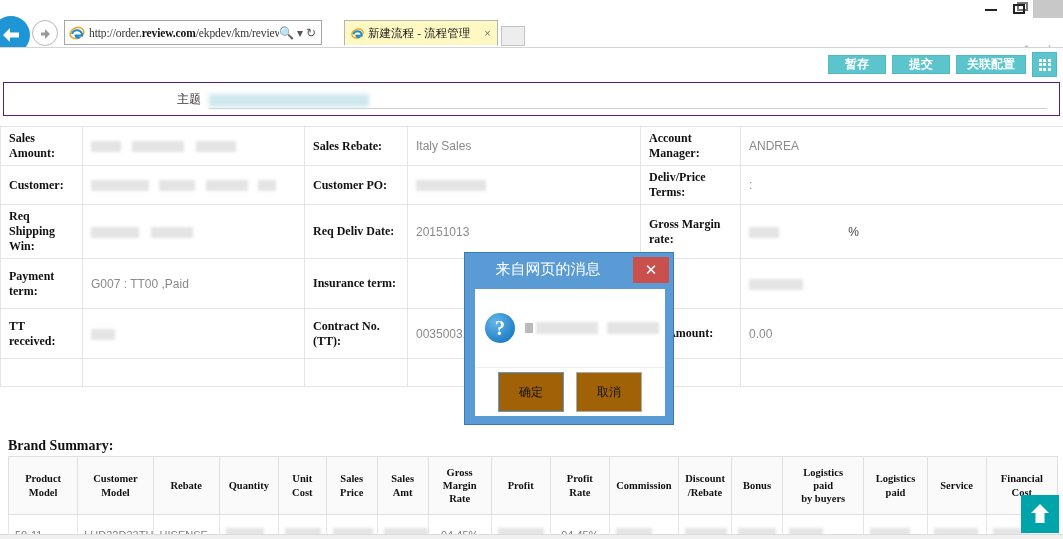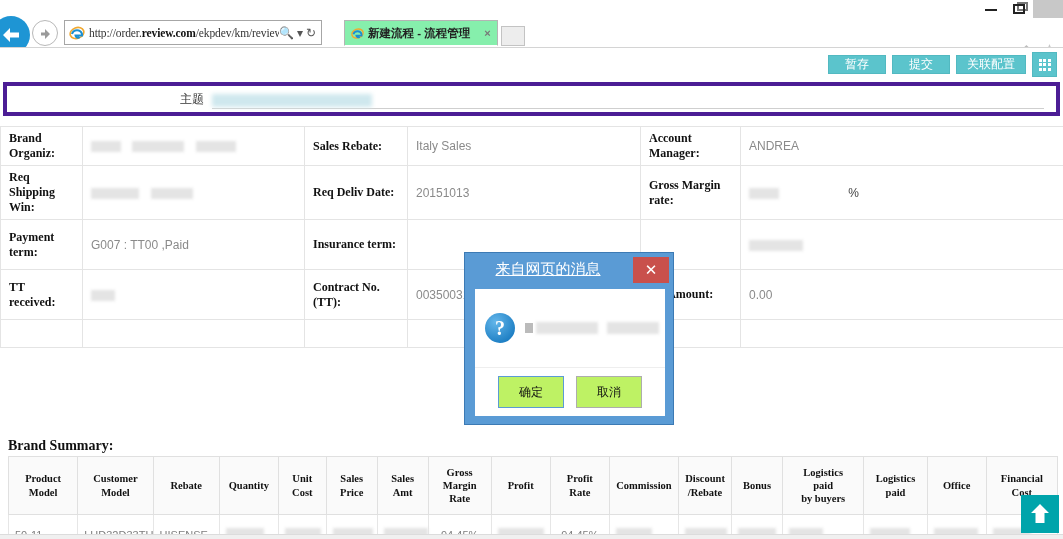--- a/index.html
+++ b/index.html
@@ -31,45 +31,45 @@
             border:1px solid #a6a6a6; background:#fff; display:flex; align-items:center; }
   .ie-logo { width:16px; height:16px; margin:0 4px 0 4px; flex:none; position:relative; }
   .url-text { font-size:11.5px; color:#333; white-space:nowrap; overflow:hidden; flex:1;
               font-family:"Liberation Serif", serif; letter-spacing:-0.1px; }
   .url-text b { color:#111; }
   .url-icons { display:flex; align-items:center; gap:3px; padding-right:5px; color:#555; font-size:12px; }
 
   .tabstrip { position:absolute; left:344px; top:2px; height:26px; display:flex; align-items:flex-end; }
   .tab { height:25px; border:1px solid #b4b4b4; background:#efefef; display:flex; align-items:center;
          padding:0 6px; font-size:11.5px; color:#222; gap:4px; margin-right:-1px; }
-  .tab.active { background:#86efac; border-bottom-color:#fff; height:26px;font-weight:bold; }
+  .tab.active { background:#fef9c3; border-bottom-color:#fff; height:26px; }
   .tab-ico { width:13px; height:13px; flex:none; }
   .tab-title { white-space:nowrap; }
   .tab-close { margin-left:10px; color:#777; font-size:11px; }
   .newtab { width:24px; height:20px; border:1px solid #c3c3c3; background:#ededed; margin-left:4px; }
 
   .right-icons { position:absolute; right:6px; top:26px; display:flex; gap:8px; color:#b5b5b5; }
   .chrome-sep { position:absolute; left:0; top:47px; width:1063px; height:1px; background:#d4d4d4; }
 
   
   .page { position:absolute; left:0; top:48px; width:1063px; height:491px; background:#fff;
           overflow:hidden; }
   .toolbar { position:absolute; right:6px; top:4px; display:flex; gap:6px; align-items:center; }
   .tb-btn { height:19px; min-width:58px; padding:0 10px; background:#5bc4cc; color:#fff;
             font-size:12px; display:flex; align-items:center; justify-content:center;
-            border:1px solid #52b9c1; }
+            border:1px solid #52b9c1;font-weight:bold; }
   .tb-grid { width:25px; height:25px; background:#5bc4cc; border:1px solid #52b9c1;
              display:flex; align-items:center; justify-content:center; }
   .grid-dots { display:grid; grid-template-columns:repeat(3,3px); grid-template-rows:repeat(3,3px);
                gap:1.5px; }
   .grid-dots i { background:#fff; display:block; width:3px; height:3px; }
 
   
   .subject-panel { position:absolute; left:3px; top:34px; width:1057px; height:34px;
-                   border:4px solid #4c1d95; background:#fff; display:flex; align-items:center; }
+                   border:1px solid #4c1d95; background:#fff; display:flex; align-items:center; }
   .subject-label { width:205px; text-align:right; font-size:12px; color:#333; padding-right:8px; }
   .subject-field { position:relative; flex:1; height:20px; border-bottom:1px solid #cfcfcf;
                    margin-right:12px; }
   .redact { background:#e4e4e4; display:inline-block; height:11px; vertical-align:middle;
             filter:blur(1.6px); }
   .redact-blue { background:#cfe8ee; filter:blur(2.2px); }
 
   
   .form-wrap { position:absolute; left:0; top:78px; width:1063px; }
   .order-head { height:30px; border:1px solid #e4e4e4; border-bottom:none; display:flex;
@@ -94,34 +94,34 @@
                  color:#111; height:58px; line-height:1.25; padding:2px 1px; vertical-align:middle; }
   table.sum td { border:1px solid #e6e6e6; height:40px; font-size:11px; color:#7d7d7d;
                  padding:2px 6px; font-family:"Liberation Sans", sans-serif; vertical-align:middle; }
   td.pct { color:#7d7d7d; text-align:center; }
 
   
   .modal { position:absolute; left:464px; top:204px; width:210px; height:173px;
            background:#5a9bd5; border:1px solid #3c7ab4; }
   .modal-head { position:relative; height:32px; }
   .modal-title { position:absolute; left:0; right:42px; top:0; height:32px; line-height:32px;
-                 text-align:center; color:#fff; font-size:15px;text-decoration:underline; }
+                 text-align:center; color:#fff; font-size:15px; }
   .modal-x { position:absolute; right:4px; top:4px; width:36px; height:26px; background:#c9504c;
              color:#fff; font-size:15px; display:flex; align-items:center; justify-content:center; }
   .modal-body { position:absolute; left:10px; top:36px; width:190px; height:78px; background:#fff;
                 display:flex; align-items:center; gap:10px; padding:0 10px; }
   .q-icon { width:30px; height:30px; border-radius:50%;
             background:radial-gradient(circle at 35% 30%, #63b6ea 0%, #1e7fc4 75%);
             color:#fff; font-size:20px; font-weight:bold; display:flex; align-items:center;
             justify-content:center; flex:none; font-family:"Liberation Serif", serif; }
   .modal-msg { flex:1; display:flex; align-items:center; gap:3px; }
   .modal-foot { position:absolute; left:10px; top:114px; width:190px; height:49px; background:#fff;
                 display:flex; align-items:center; justify-content:center; gap:12px;
                 border-top:1px solid #eee; }
-  .dlg-btn { width:66px; height:32px; font-size:12px; background:#bef264; border:1px solid #adadad;
+  .dlg-btn { width:66px; height:40px; font-size:12px; background:#a16207; border:1px solid #adadad;
              display:flex; align-items:center; justify-content:center; color:#111; }
   .dlg-btn.primary { border:1px solid #5b9bd5; }
 
   
   .scrolltop { position:absolute; right:4px; bottom:6px; width:38px; height:38px; background:#00a4ab;
                display:flex; align-items:center; justify-content:center; }
   .bottom-bar { position:absolute; left:0; bottom:0; width:1063px; height:5px; background:#f0f0f0;
                 border-top:1px solid #dcdcdc; }
 </style>
 </head>
@@ -225,30 +225,45 @@
       <colgroup>
         <col class="c1">
           <col class="c2">
           <col class="c3">
           <col class="c4">
           <col class="c5">
           <col class="c6">
       </colgroup>
       <tbody>
         <tr>
-          <td class="lbl">Brand Organiz:</td>
+          <td class="lbl">Sales Amount:</td>
           <td class="val">
             <span class="redact" style="width:30px;"></span>
             <span class="redact" style="width:52px;margin-left:8px;"></span>
             <span class="redact" style="width:40px;margin-left:8px;"></span>
           </td>
           <td class="lbl">Sales Rebate:</td>
           <td class="val">Italy Sales</td>
           <td class="lbl">Account Manager:</td>
           <td class="val">ANDREA</td>
+        </tr>
+        <tr>
+          <td class="lbl">Customer:</td>
+          <td class="val">
+            <span class="redact" style="width:58px;"></span>
+            <span class="redact" style="width:36px;margin-left:7px;"></span>
+            <span class="redact" style="width:42px;margin-left:7px;"></span>
+            <span class="redact" style="width:18px;margin-left:7px;"></span>
+          </td>
+          <td class="lbl">Customer PO:</td>
+          <td class="val">
+            <span class="redact" style="width:70px;"></span>
+          </td>
+          <td class="lbl">Deliv/Price Terms:</td>
+          <td class="val">:</td>
         </tr>
         <tr>
           <td class="lbl" style="height:42px">Req Shipping Win:</td>
           <td class="val">
             <span class="redact" style="width:48px;"></span>
             <span class="redact" style="width:42px;margin-left:9px;"></span>
           </td>
           <td class="lbl">Req Deliv Date:</td>
           <td class="val">20151013</td>
           <td class="lbl">Gross Margin rate:</td>
@@ -322,21 +337,21 @@
             <th>Sales<br>Price</th>
             <th>Sales<br>Amt</th>
             <th>Gross<br>Margin<br>Rate</th>
             <th>Profit</th>
             <th>Profit<br>Rate</th>
             <th>Commission</th>
             <th>Discount<br>/Rebate</th>
             <th>Bonus</th>
             <th>Logistics<br>paid<br>by buyers</th>
             <th>Logistics<br>paid</th>
-            <th>Office</th>
+            <th>Service</th>
             <th>Financial<br>Cost</th>
           </tr>
       </thead>
       <tbody id="sum-body">
           <tr>
             <td>50-11</td>
             <td>LHD32D33TU</td>
             <td>HISENSE</td>
             <td><span class="redact" style="width: 38px; height: 13px;"></span></td>
             <td><span class="redact" style="width: 36px; height: 13px;"></span></td>

